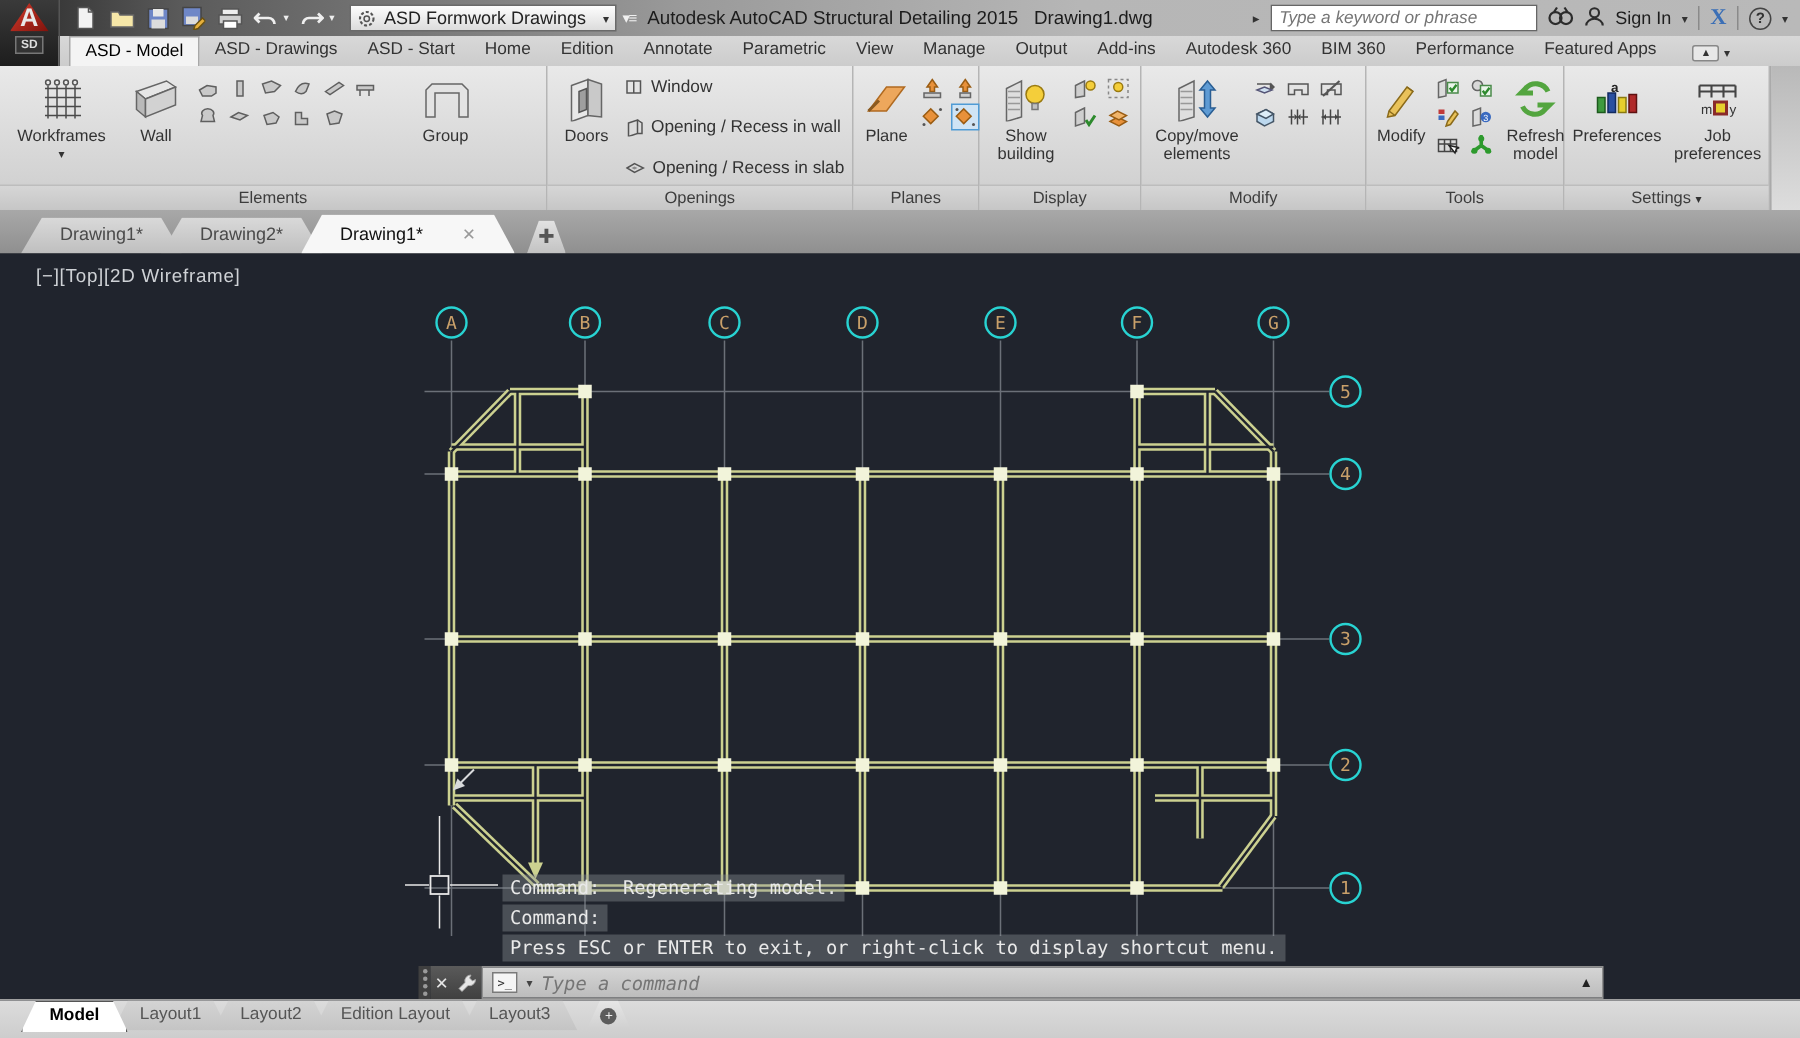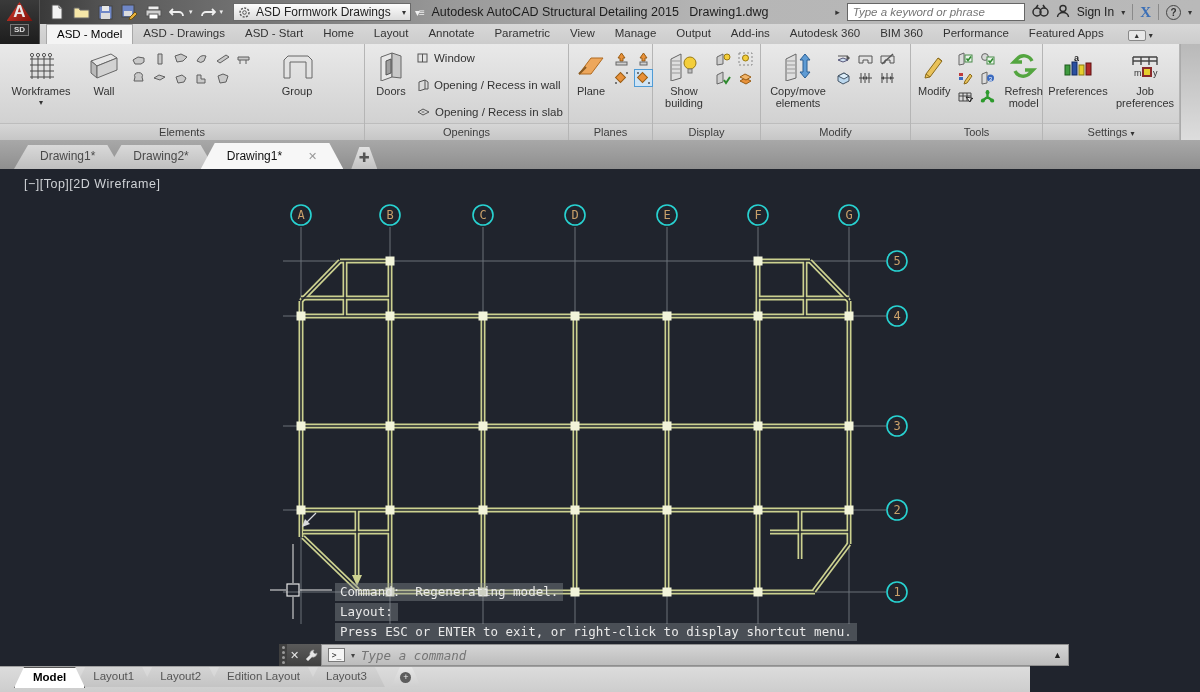--- a/index.html
+++ b/index.html
@@ -102,21 +102,21 @@
   #cmd-main { flex:1; background:linear-gradient(#d5d5d5,#bcbcbc); border:1px solid #8f8f8f;
     display:flex; align-items:center; padding:0 6px; gap:6px; }
   #cmd-prompt-box { width:17px; height:14px; background:#f5f5f5; border:1px solid #7a7a7a;
     font-size:8px; color:#333; display:flex; align-items:center; justify-content:center;
     font-family:"DejaVu Sans Mono",monospace; }
   #cmd-input { flex:1; border:none; background:transparent; outline:none;
     font-family:"DejaVu Sans Mono",monospace; font-style:italic; font-size:12.5px; color:#6f6f6f; }
   #cmd-up { font-size:9px; color:#222; }
 
   
-  #bottombar { left:0; top:666px; width:1030px; height:26px;
+  #bottombar { left:0; top:666px; width:1200px; height:26px;
     background:linear-gradient(#dcdcdc,#cdcdcd); display:flex; align-items:flex-start;
     padding-left:14px; border-top:1px solid #9f9f9f; }
   .ltab { height:20px; padding:3px 18px 0; font-size:11.5px; color:#555; margin-right:-10px;
     background:linear-gradient(#d4d4d4,#c4c4c4);
     clip-path:polygon(10px 0, calc(100% - 10px) 0, 100% 100%, 0 100%); }
   .ltab.active { background:#ffffff; color:#000; font-weight:bold; z-index:3; position:relative;
     border:1px solid #555; border-bottom:none; height:21px; }
   .layout-add { width:30px; height:20px; margin-left:16px; background:linear-gradient(#e6e6e6,#cfcfcf);
     clip-path:polygon(9px 0, calc(100% - 9px) 0, 100% 100%, 0 100%); display:flex;
     align-items:center; justify-content:center; }
@@ -218,21 +218,21 @@
       <span class="caret-sm">▾</span>
     </div>
   </div>
 
   <div id="ribbon-tabs" class="abs">
 
     <div class="rtab active">ASD - Model</div>
       <div class="rtab">ASD - Drawings</div>
       <div class="rtab">ASD - Start</div>
       <div class="rtab">Home</div>
-      <div class="rtab">Layout</div>
+      <div class="rtab">Edition</div>
       <div class="rtab">Annotate</div>
       <div class="rtab">Parametric</div>
       <div class="rtab">View</div>
       <div class="rtab">Manage</div>
       <div class="rtab">Output</div>
       <div class="rtab">Add-ins</div>
       <div class="rtab">Autodesk 360</div>
       <div class="rtab">BIM 360</div>
       <div class="rtab">Performance</div>
       <div class="rtab">Featured Apps</div>
@@ -755,21 +755,21 @@
         <text x="897" y="427" text-anchor="middle" font-size="12" fill="#c9a06a" font-family="DejaVu Sans Mono, monospace">1</text>
         <line x1="293" y1="375" x2="293" y2="414" stroke="#e8e8e8" stroke-width="1"></line>
         <line x1="270" y1="421" x2="286" y2="421" stroke="#e8e8e8" stroke-width="1"></line>
         <line x1="300" y1="421" x2="332" y2="421" stroke="#e8e8e8" stroke-width="1"></line>
         <line x1="293" y1="428" x2="293" y2="450" stroke="#e8e8e8" stroke-width="1"></line>
         <rect x="287" y="415" width="12" height="12" fill="none" stroke="#e8e8e8" stroke-width="1.2"></rect>
       </svg>
     <div id="vp-controls" class="abs">[−][Top][2D Wireframe]</div>
     <div id="cmd-history">
         <div class="cmd-overlay" style="left: 335px; top: 414px;">Command:  Regenerating model.</div>
-        <div class="cmd-overlay" style="left: 335px; top: 434px;">Layout:</div>
+        <div class="cmd-overlay" style="left: 335px; top: 434px;">Command:</div>
         <div class="cmd-overlay" style="left: 335px; top: 454px;">Press ESC or ENTER to exit, or right-click to display shortcut menu.</div>
       </div>
   </div>
 
   <div id="cmd-dock" class="abs">
     <div id="cmd-grip">
         <i></i>
         <i></i>
         <i></i>
         <i></i>

